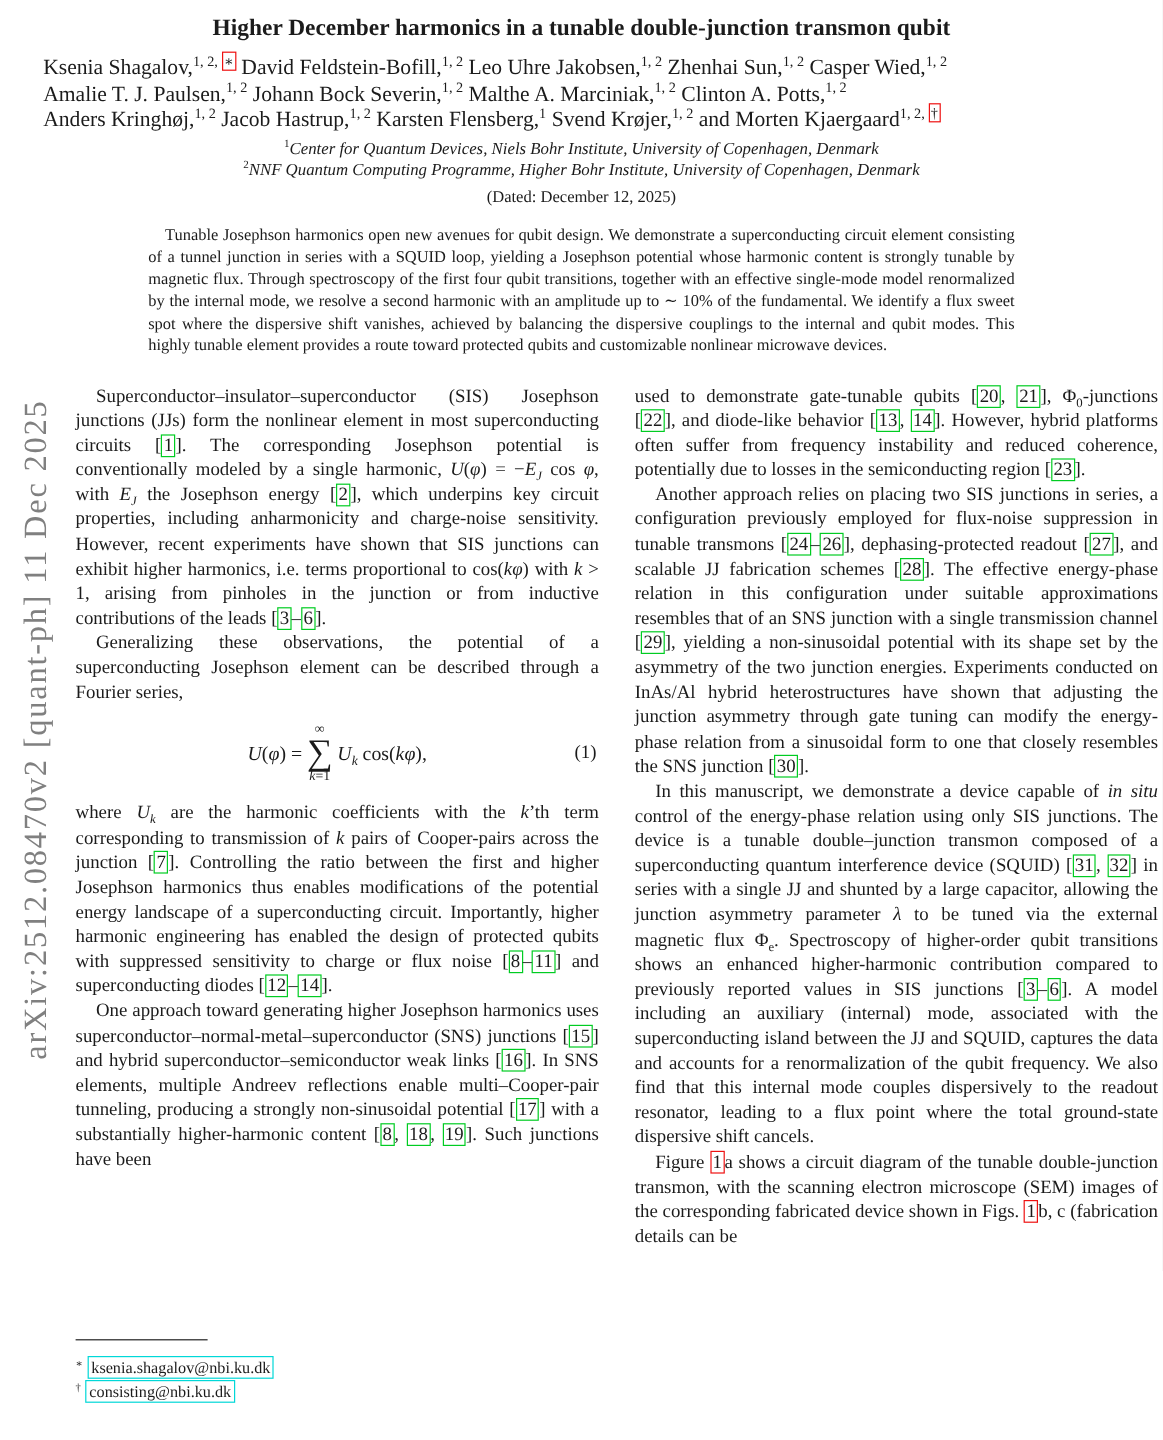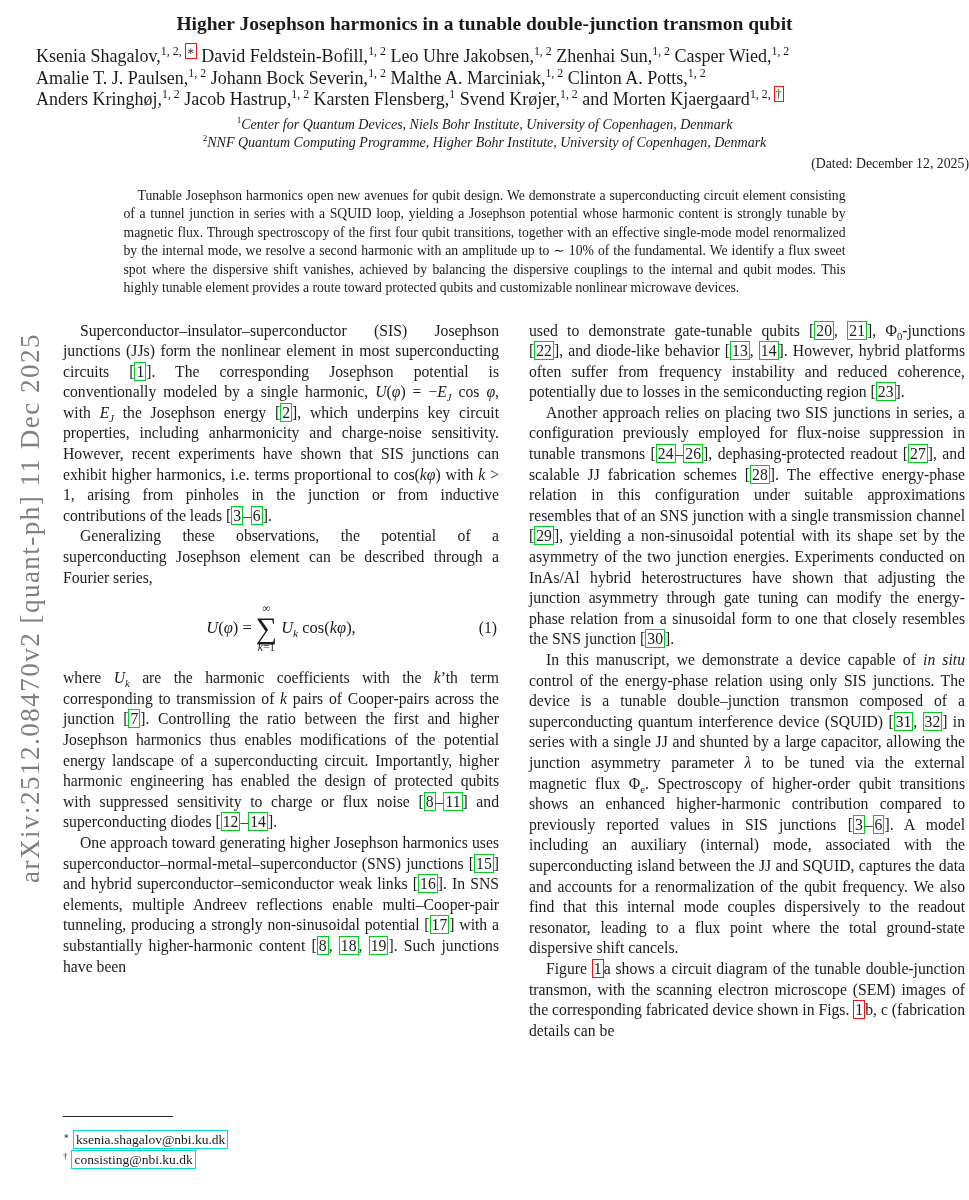--- a/index.html
+++ b/index.html
@@ -10,21 +10,21 @@
   }
   .watermark {
     position:absolute; top:608px; left:30px;
     transform:translate(-50%,-50%) rotate(-90deg);
     white-space:nowrap; font-size:27px; letter-spacing:1.5px;
     color:var(--gray,#808080);
   }
   .title { margin:0; padding-top:13px; text-align:center; font-size:19.5px; font-weight:bold; }
   .authors { margin-top:11px; text-align:left; font-size:18px; line-height:21.5px;margin-left:36px; }
   .affils { margin-top:5px; text-align:center; font-size:14px; line-height:18.5px; }
-  .dated { text-align:right; font-size:13.8px; margin-top:3px; }
+  .dated { text-align:center; font-size:13.8px; margin-top:3px; }
   .abstract {
     width:722px; margin:15px auto 0; text-align:justify;
     font-size:13.7px; line-height:18.5px; text-indent:14px;
   }
   .cols { display:flex; gap:30px; margin:23px 4px 0 63px;justify-content:center; }
   .col { width:437px; font-size:15.7px; line-height:20.6px; text-align:justify; }
   .col p { margin:0; }
   p.ind { text-indent:17px; }
   .eqrow { position:relative; display:flex; justify-content:center; align-items:center; margin:9px 0; height:62px; }
   .eqbody { display:inline-flex; align-items:center; font-size:16.5px; }
@@ -46,21 +46,21 @@
 </style>
 </head>
 <body>
 
 <div class="page">
 
   <div class="watermark">
     <span>arXiv:2512.08470v2 [quant-ph] 11 Dec 2025</span>
   </div>
 
-  <h1 class="title">Higher Josephson harmonics in a tunable double-junction transmon qubit</h1>
+  <h1 class="title">Higher December harmonics in a tunable double-junction transmon qubit</h1>
 
   <div class="authors">
     <div>Ksenia Shagalov,<sup>1, 2, </sup><sup><span class="boxr">∗</span></sup> David Feldstein-Bofill,<sup>1, 2</sup> Leo Uhre Jakobsen,<sup>1, 2</sup> Zhenhai Sun,<sup>1, 2</sup> Casper Wied,<sup>1, 2</sup></div>
     <div>Amalie T. J. Paulsen,<sup>1, 2</sup> Johann Bock Severin,<sup>1, 2</sup> Malthe A. Marciniak,<sup>1, 2</sup> Clinton A. Potts,<sup>1, 2</sup></div>
     <div>Anders Kringhøj,<sup>1, 2</sup> Jacob Hastrup,<sup>1, 2</sup> Karsten Flensberg,<sup>1</sup> Svend Krøjer,<sup>1, 2</sup> and Morten Kjaergaard<sup>1, 2, </sup><sup><span class="boxr">†</span></sup></div>
   </div>
 
   <div class="affils">
     <div><sup>1</sup><span class="it">Center for Quantum Devices, Niels Bohr Institute, University of Copenhagen, Denmark</span></div>
     <div><sup>2</sup><span class="it">NNF Quantum Computing Programme, Higher Bohr Institute, University of Copenhagen, Denmark</span></div>

